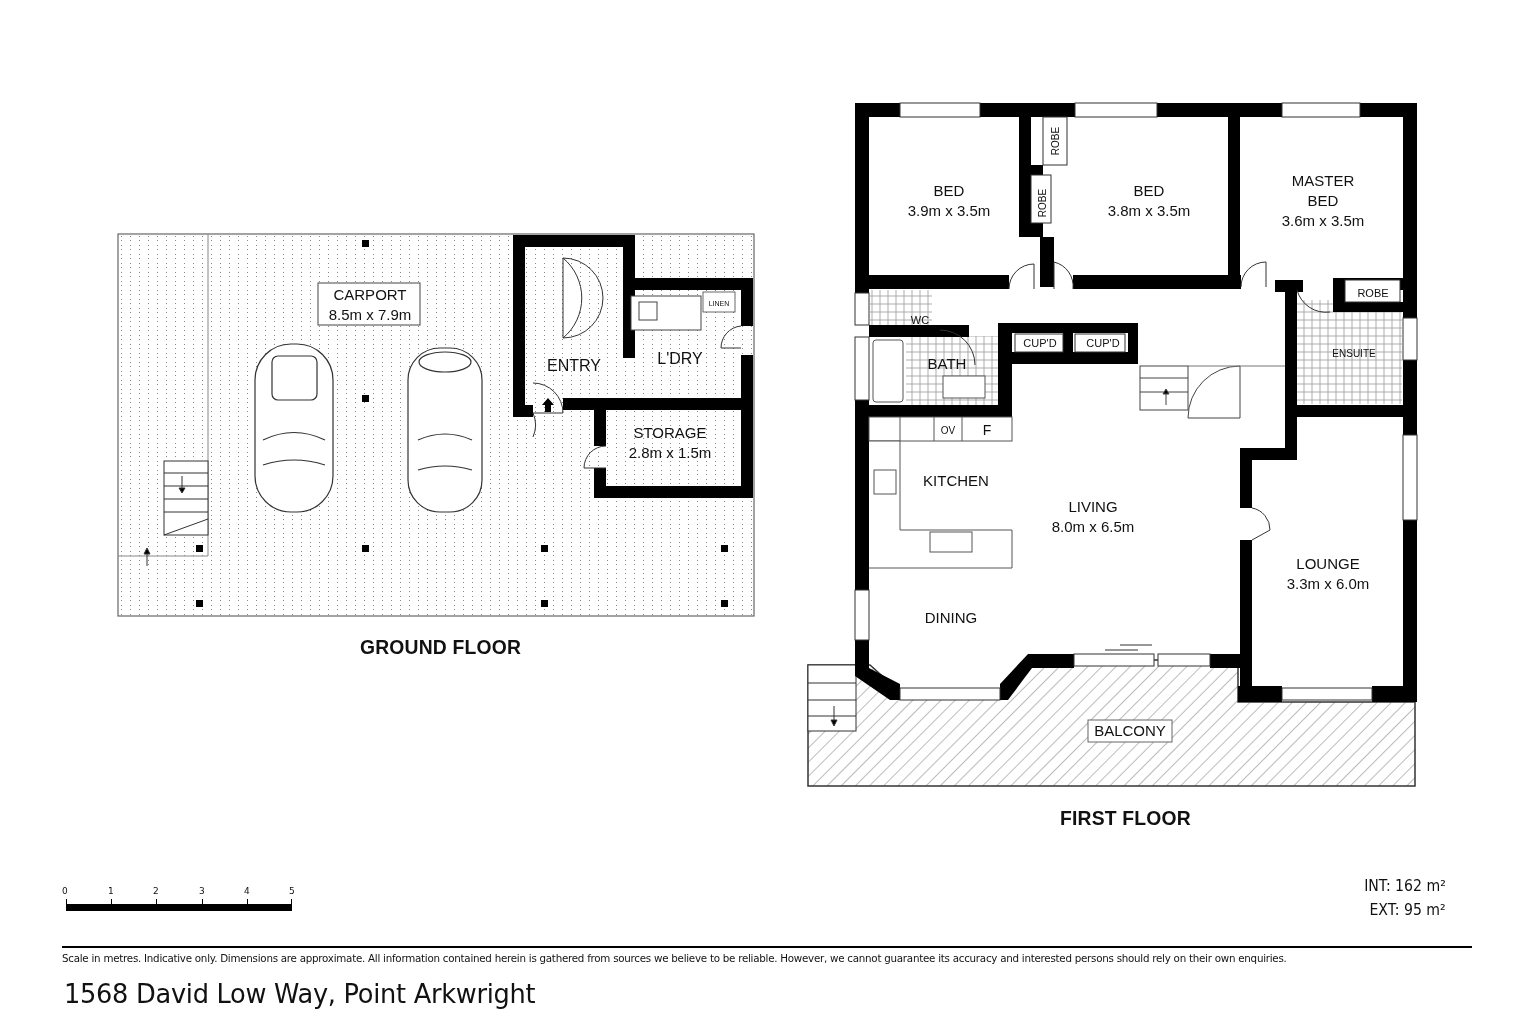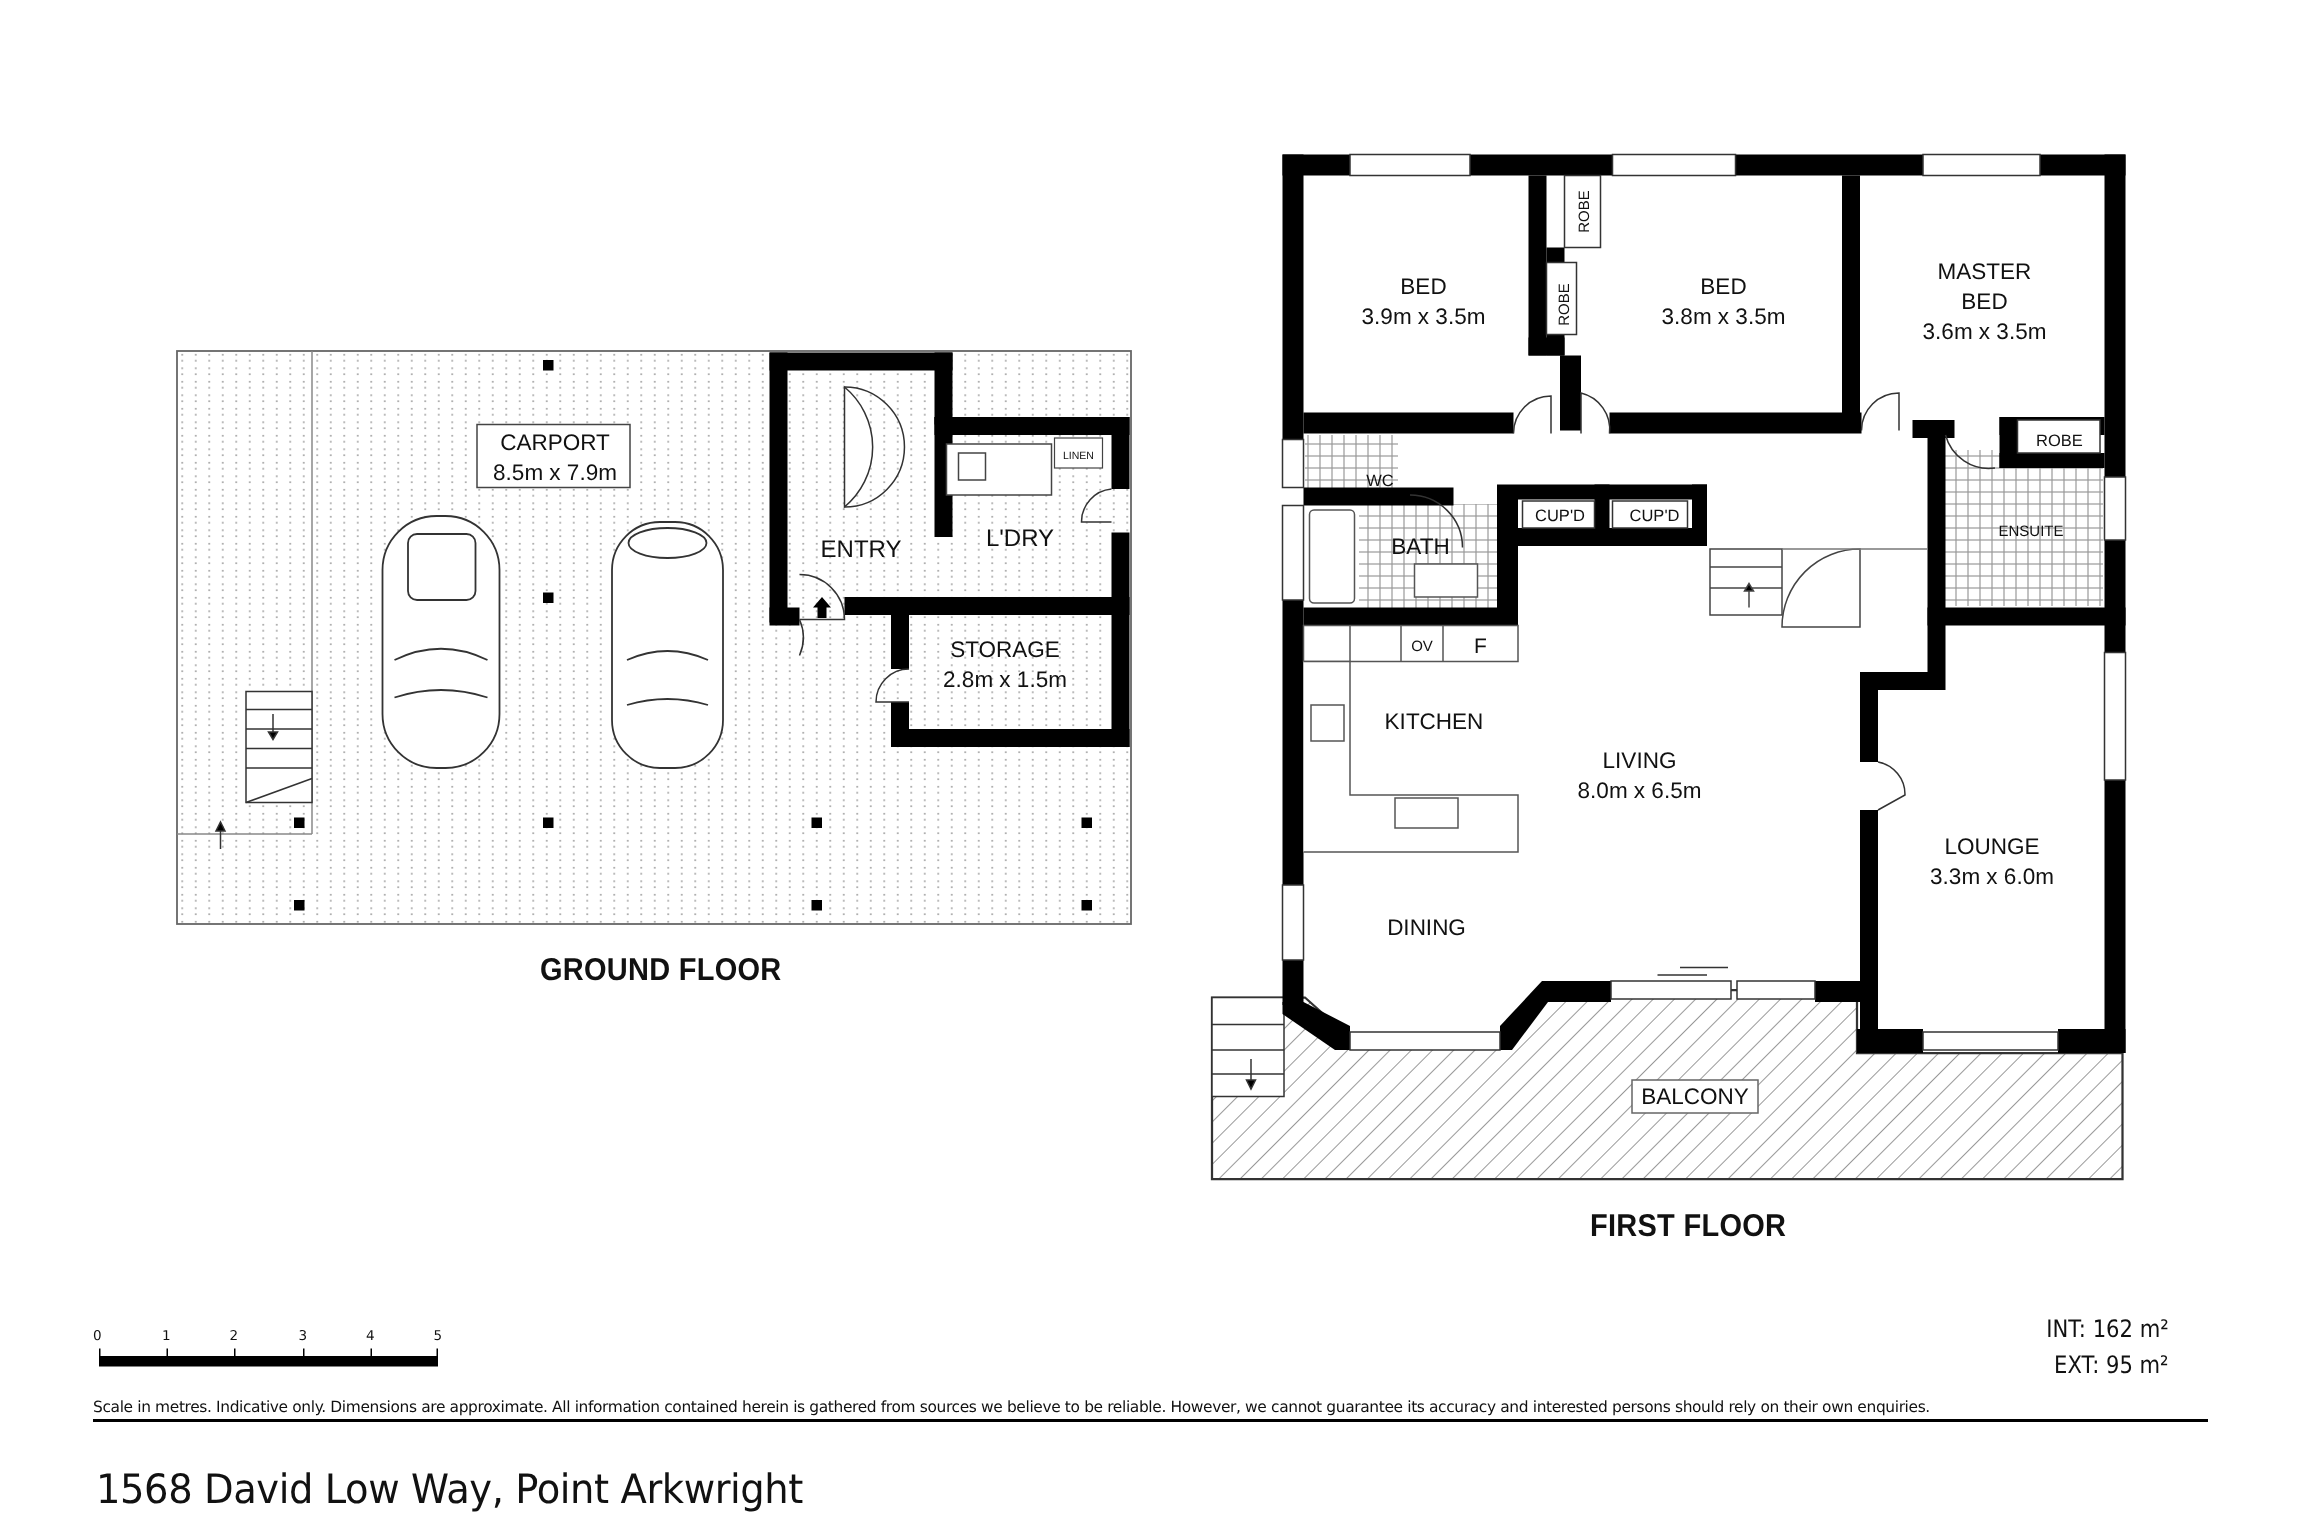--- a/index.html
+++ b/index.html
@@ -5,21 +5,21 @@
   html, body { margin:0; padding:0; background:#ffffff; }
   body { width:1534px; height:1023px; position:relative; overflow:hidden; font-family:"Liberation Sans", sans-serif; color:#111; }
   svg { position:absolute; left:0; top:0; }
   .lbl { font-family:"Liberation Sans", sans-serif; fill:#111; }
   .title { font-family:"Liberation Sans", sans-serif; font-weight:bold; font-size:21px; position:absolute; letter-spacing:0.2px; transform:scaleX(0.92); transform-origin:left top; }
   .scale-ticks { position:absolute; left:62px; top:886px; width:232px; height:14px; font-size:9px; font-family:"DejaVu Sans", sans-serif; }
   .scale-ticks span { position:absolute; top:0; }
   .scale-bar { position:absolute; left:66px; top:904px; width:226px; height:7px; background:#000; }
   .scale-bar .tick { position:absolute; top:-5px; width:1px; height:5px; background:#000; }
   .area { position:absolute; right:88px; font-family:"DejaVu Sans", sans-serif; font-size:16px; transform:scaleX(0.88); transform-origin:right top; }
-  .disclaimer { position:absolute; left:62px; top:932px; width:1410px; font-family:"DejaVu Sans", sans-serif; font-size:10.3px; white-space:nowrap; letter-spacing:-0.25px; }
+  .disclaimer { position:absolute; left:62px; top:952px; width:1410px; font-family:"DejaVu Sans", sans-serif; font-size:10.3px; white-space:nowrap; letter-spacing:-0.25px; }
   .rule { position:absolute; left:62px; top:946px; width:1410px; height:2px; background:#000; }
   .address { position:absolute; left:64px; top:978px; font-family:"DejaVu Sans", sans-serif; font-size:27px; font-weight:normal; letter-spacing:-0.3px; transform:scaleX(0.95); transform-origin:left top; }
 </style>
 </head>
 <body>
 
 <svg width="1534" height="1023" viewBox="0 0 1534 1023">
   <defs>
     <pattern id="dots" width="9" height="9" patternUnits="userSpaceOnUse">
       <rect x="4" y="2" width="1" height="1" fill="#888"></rect>

